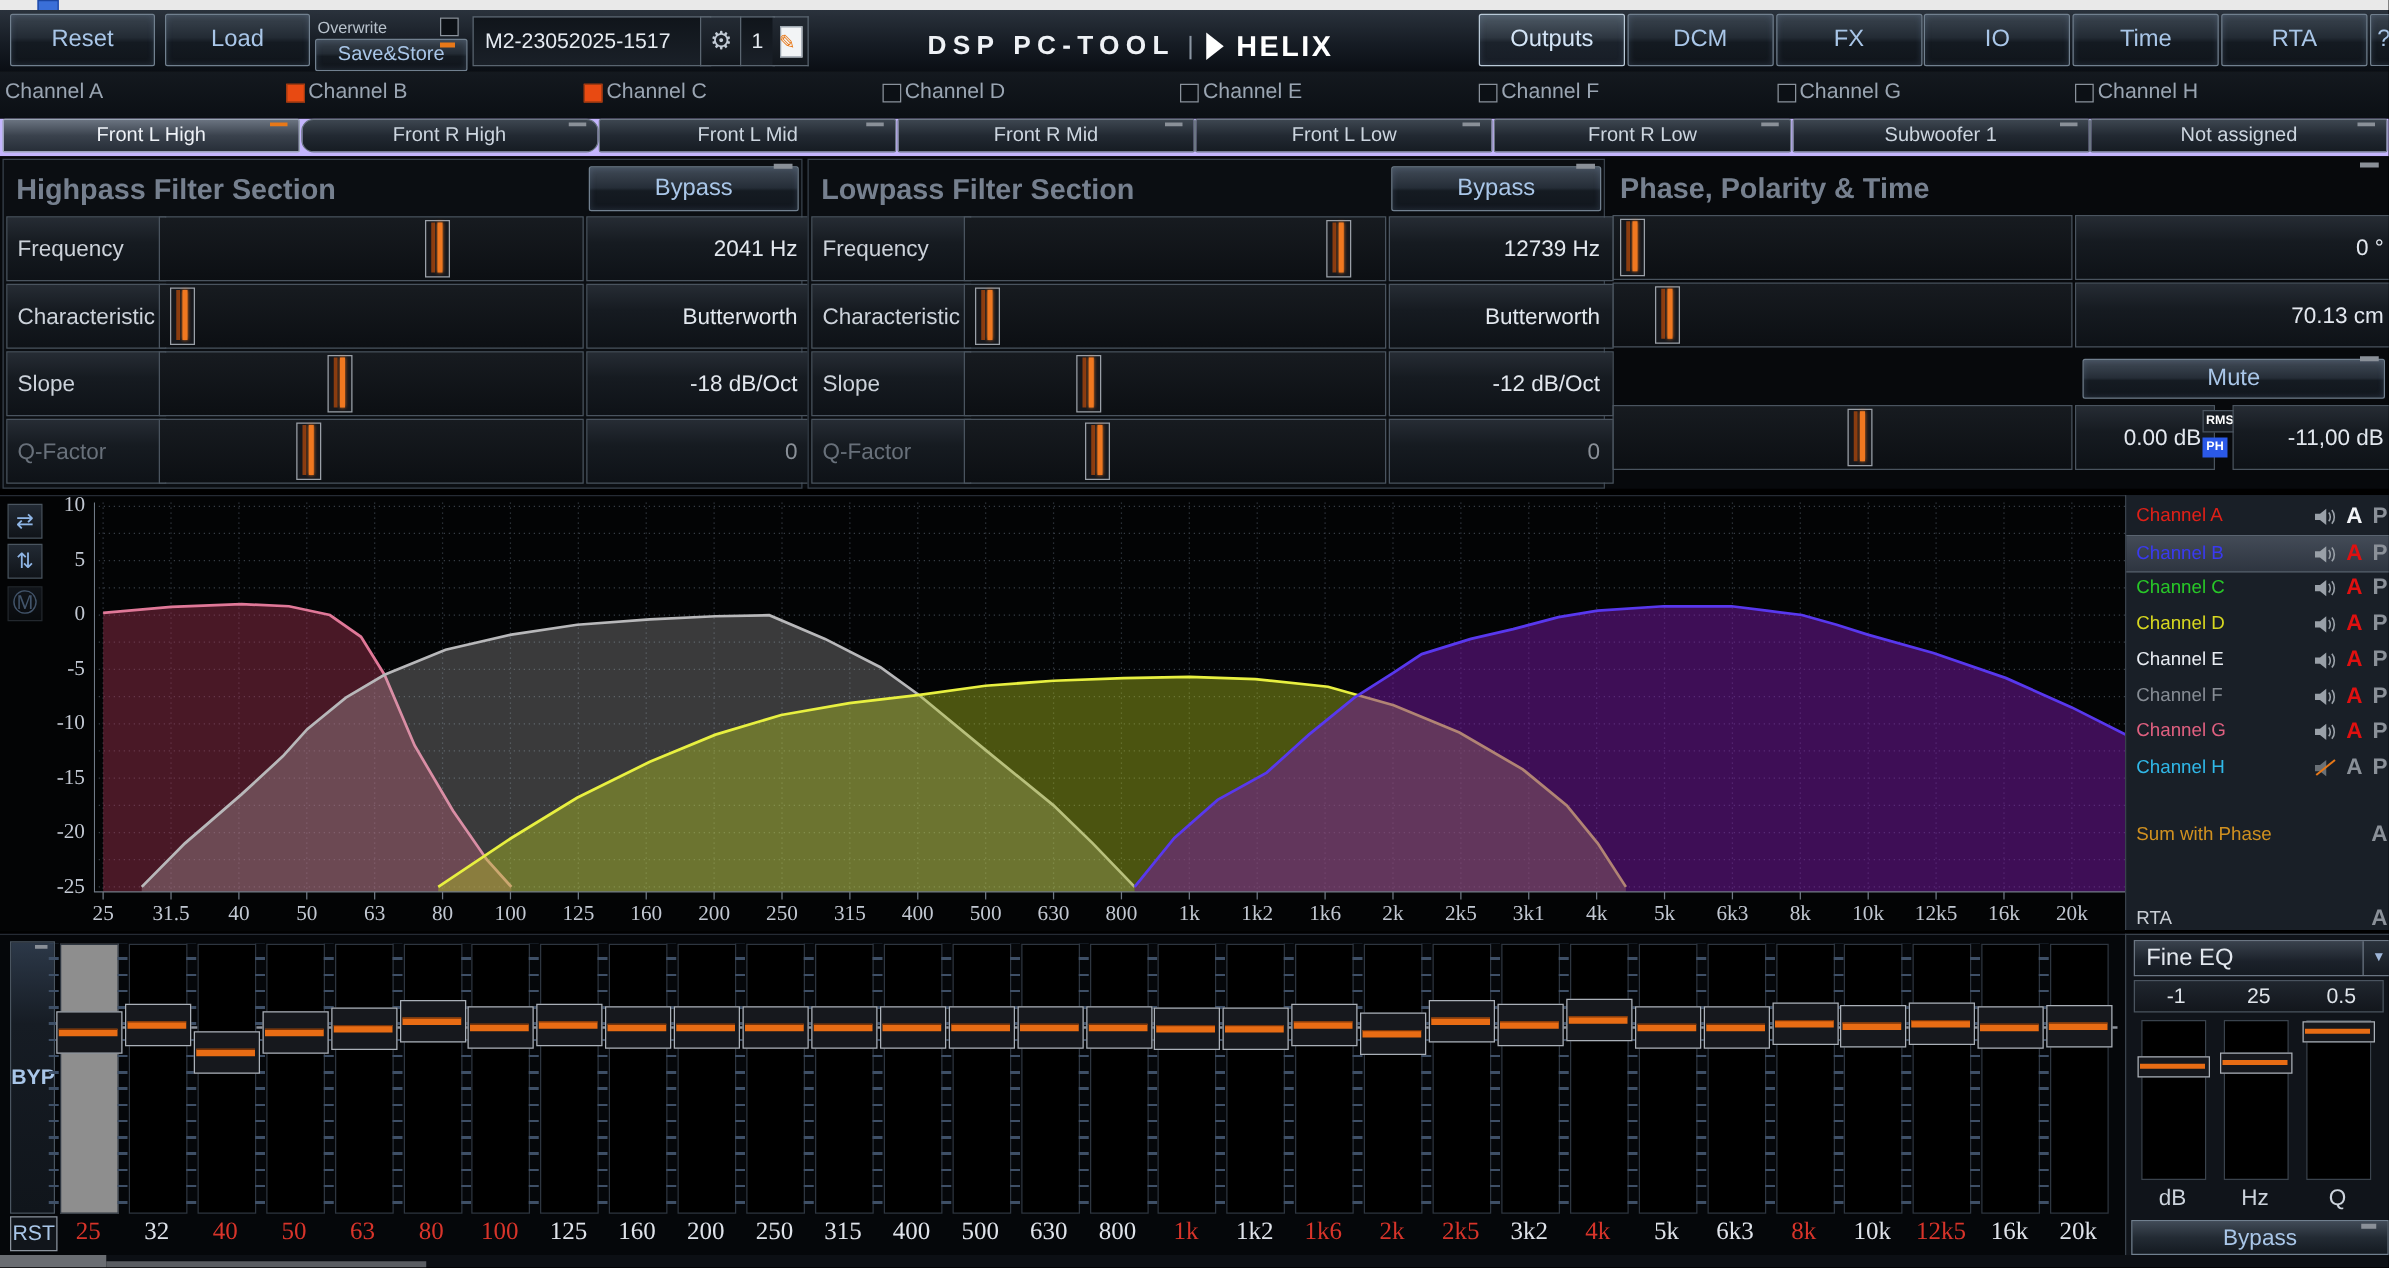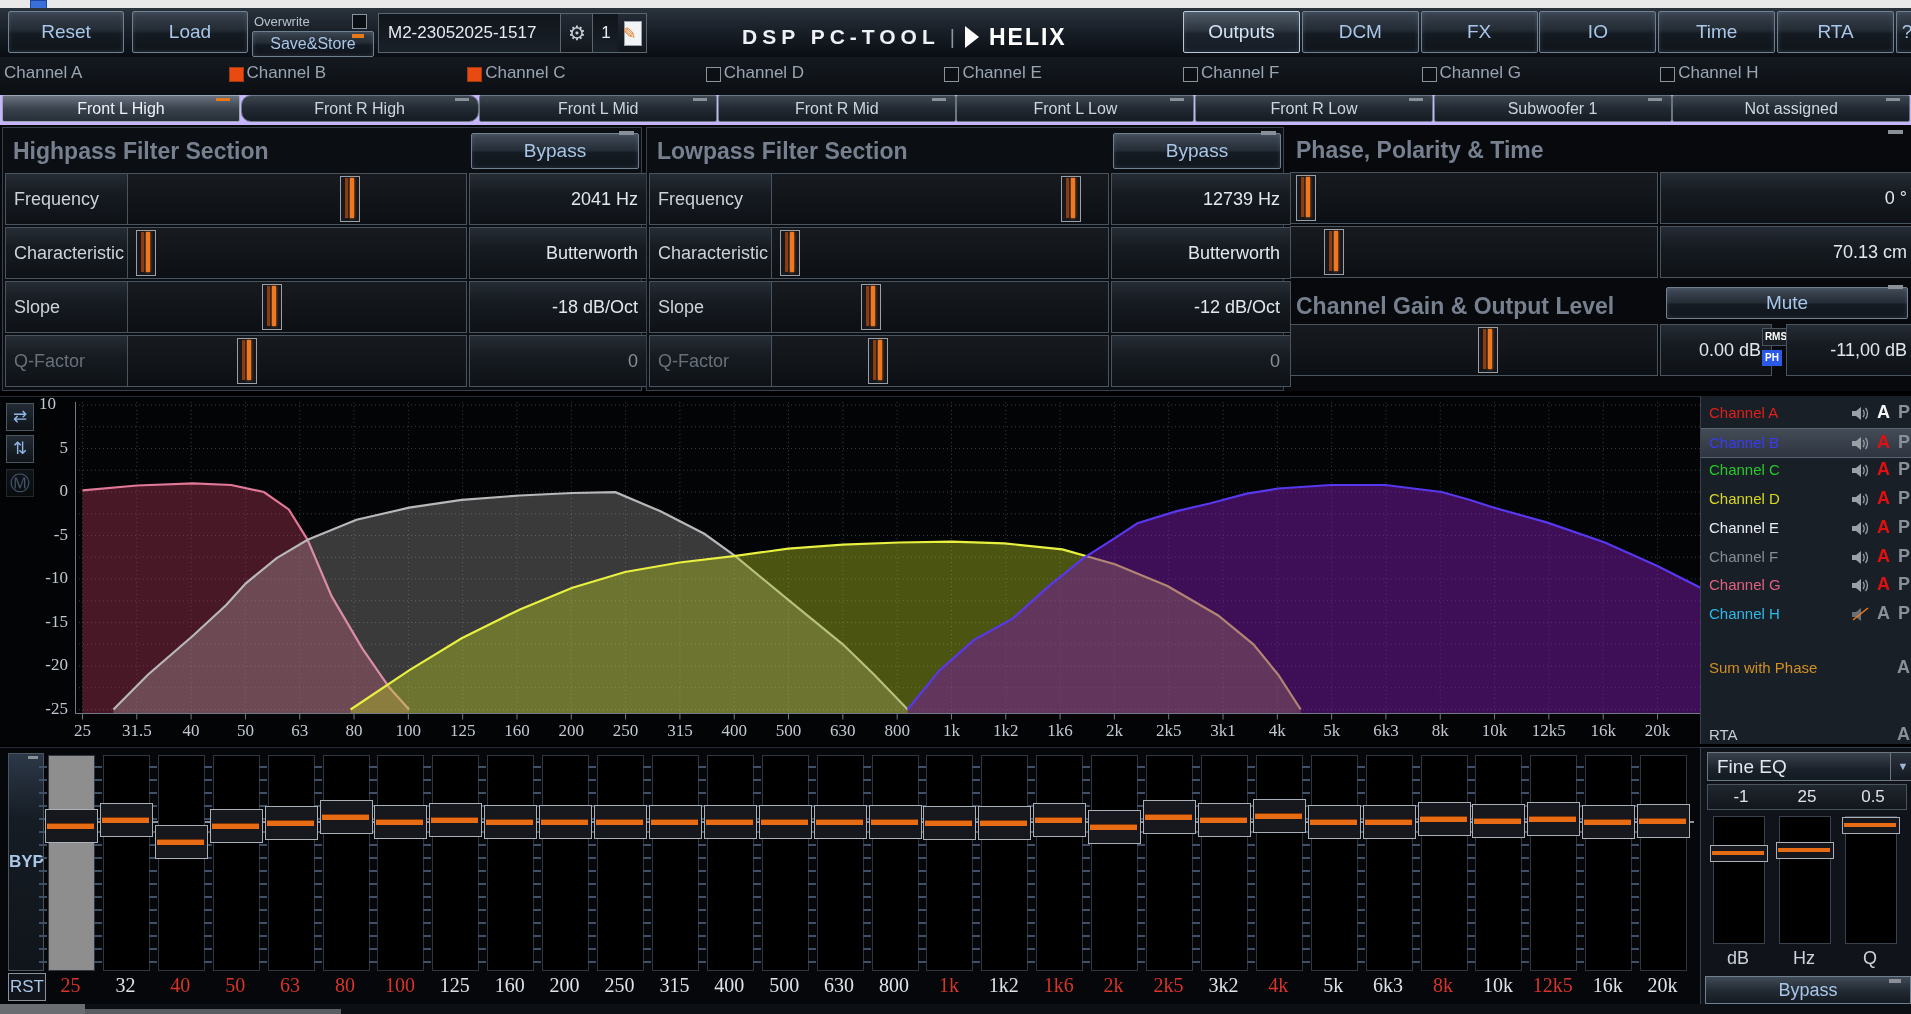--- a/index.html
+++ b/index.html
@@ -276,21 +276,20 @@
             <div class="vh1"></div>
             <div class="vh2"></div>
           </div>
         </div>
         <div class="fcell fvalue" style="left: 464px; top: 207px; width: 168px;">0</div>
       </div>
     </div>
   <div class="panel" id="ph-panel" style="left:1288px;width:622px;border:none;background:none;">
     <div class="sec-title" style="left:8px;top:10px;">Phase, Polarity &amp; Time</div>
     <div class="dash" style="left:600px;top:3px;"></div>
-    <div class="sec-title" style="left:8px;top:166px;">Channel Gain &amp; Output Level</div>
     <div class="secbtn" style="left:378px;top:160px;width:240px;height:30px;line-height:30px;">Mute</div>
     <div class="dash" style="left:600px;top:158px;"></div>
   <div class="fcell ftrack" style="left: 2px; top: 45px; width: 366px;">
         <div class="vhandle" style="left: 5.42px;">
           <div class="vh1"></div>
           <div class="vh2"></div>
         </div>
       </div>
       <div class="fcell fvalue" style="left: 372px; top: 45px; width: 246px;">0 °</div>
       <div class="fcell ftrack" style="left: 2px; top: 99px; width: 366px;">
@@ -310,21 +309,21 @@
       <div class="badge" style="left: 474px; top: 201px; width: 26px; height: 16px; line-height: 16px; background: rgb(26, 31, 38); border: 1px solid rgb(74, 84, 95);">RMS</div>
       <div class="badge" style="left: 474px; top: 223px; width: 20px; height: 16px; line-height: 16px; background: rgb(43, 89, 232);">PH</div>
       <div class="fcell fvalue" style="left: 498px; top: 197px; width: 120px;">-11,00 dB</div>
     </div>
 </div>
 
 <div class="abs" id="graph">
   <div class="gicon" style="top:6px;">⇄</div>
   <div class="gicon" style="top:38px;">⇅</div>
   <div class="gicon" style="top:72px;opacity:.45;font-size:20px;">Ⓜ</div>
-<div class="ylab serif" style="left: 16px; top: -3px;">10</div>
+<div class="ylab serif" style="left: 28px; top: -3px;">10</div>
     <div class="ylab serif" style="left: 28px; top: 40.5px;">5</div>
     <div class="ylab serif" style="left: 28px; top: 84px;">0</div>
     <div class="ylab serif" style="left: 28px; top: 127.5px;">-5</div>
     <div class="ylab serif" style="left: 28px; top: 171px;">-10</div>
     <div class="ylab serif" style="left: 28px; top: 214.5px;">-15</div>
     <div class="ylab serif" style="left: 28px; top: 258px;">-20</div>
     <div class="ylab serif" style="left: 28px; top: 301.5px;">-25</div>
     <div class="xlab serif" style="left: 55.5px; top: 324px;">25</div>
     <div class="xlab serif" style="left: 109.81px; top: 324px;">31.5</div>
     <div class="xlab serif" style="left: 164.12px; top: 324px;">40</div>

